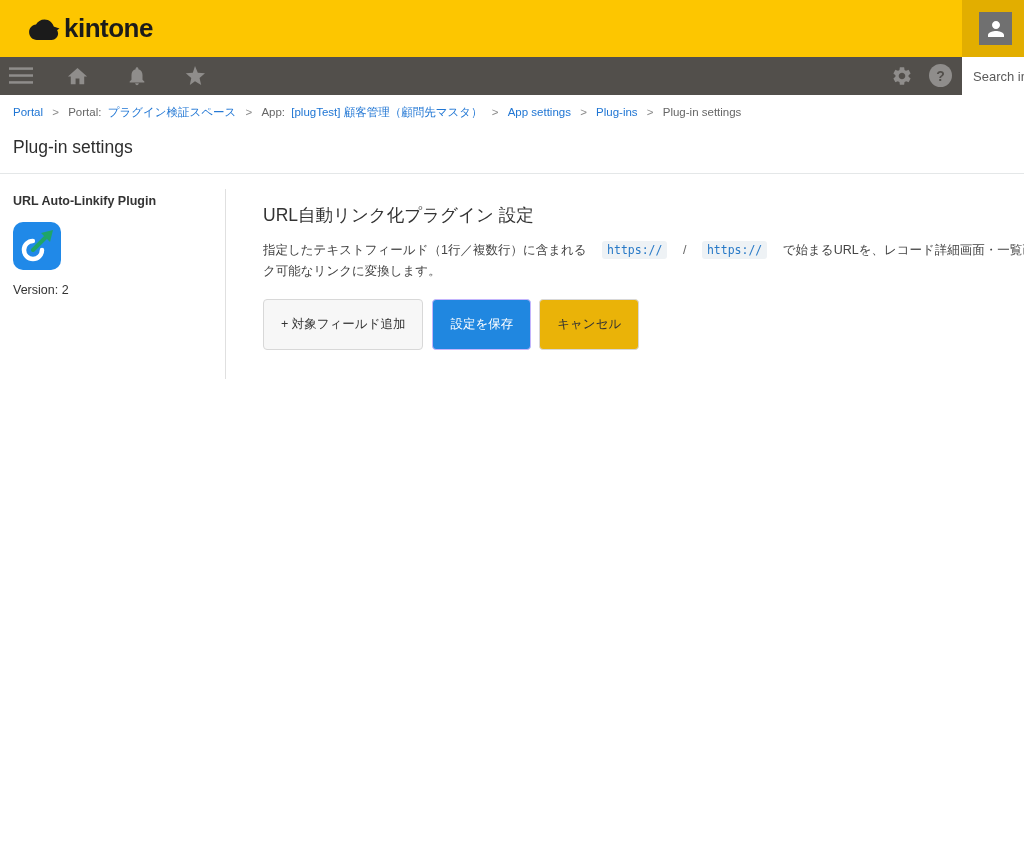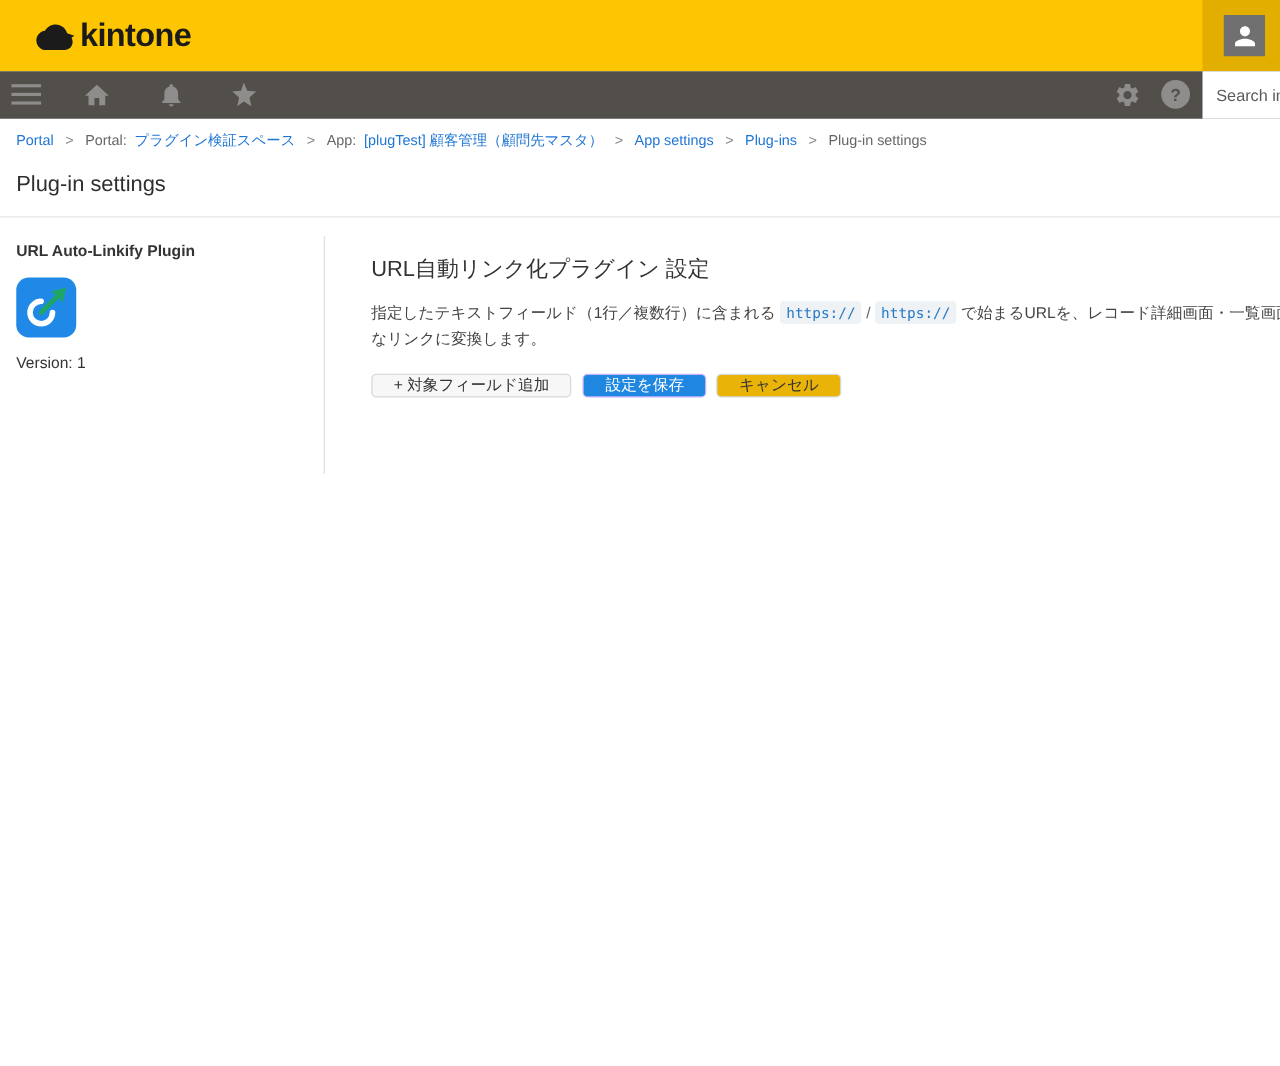--- a/index.html
+++ b/index.html
@@ -35,35 +35,35 @@
   .breadcrumb a { color: #2076D4; text-decoration: none; cursor: pointer; }
   .crumb-sep { color: #8a8a8a; margin: 0 6px; }
   .crumb-prefix { color: #666; margin-right: 3px; }
 
   
   .page-title { margin: 17px 0 0 13px; font-size: 17.5px; font-weight: 400; color: #2e2e2e; }
   .title-divider { margin-top: 15px; border-bottom: 1px solid #e4e7e8; width: 1140px; }
 
   
   .content { display: flex; margin-top: 15px; }
-  .sidebar { width: 260px; min-height: 190px; padding-left: 13px; border-right: 1px solid #e0e0e0; flex-shrink: 0; }
+  .sidebar { width: 226px; min-height: 190px; padding-left: 13px; border-right: 1px solid #e0e0e0; flex-shrink: 0; }
   .plugin-name { font-size: 12.5px; font-weight: 700; color: #333; margin-top: 5px; }
   .plugin-icon { margin-top: 14px; width: 48px; height: 48px; border-radius: 10px; background: #2089E8;
     display: flex; align-items: center; justify-content: center; }
   .plugin-version { margin-top: 13px; font-size: 12.5px; color: #333; }
 
   .main { padding-left: 37px; padding-top: 0; }
   .main-heading { margin-top: 14px; font-size: 17.5px; font-weight: 400; color: #333; }
   .description { margin-top: 13px; width: 838px; font-size: 12.5px; color: #444; line-height: 21px; }
   .code-chip { font-family: "DejaVu Sans Mono", monospace; font-size: 11.5px; color: #2779C7;
-    background: #eef2f5; border-radius: 3px; padding: 2px 5px; margin: 0 0; }
+    background: #eef2f5; border-radius: 3px; padding: 2px 5px; margin: 0 12px; }
   .slash-sep { color: #666; }
 
   .button-row { margin-top: 17px; display: flex; align-items: center; }
-  .btn { height: 19px; border-radius: 4px; font-size: 12.5px; padding: 0 17px; cursor: pointer;
+  .btn { height: 51px; border-radius: 4px; font-size: 12.5px; padding: 0 17px; cursor: pointer;
     font-family: "Liberation Sans", sans-serif; display: inline-flex; align-items: center; }
   .btn-default { background: #f7f7f7; border: 1px solid #d8d8d8; color: #333; }
   .btn-primary { background: #2087E0; border: 1px solid #c4b5fd; color: #fff; margin-left: 9px; }
   .btn-plain { background: #eab308; border: 1px solid #d8d8d8; color: #333; margin-left: 8px; }
 </style>
 </head>
 <body>
 
 <div class="page">
 
@@ -146,21 +146,21 @@
 
     <div class="sidebar">
       <div class="plugin-name">URL Auto-Linkify Plugin</div>
       <div class="plugin-icon">
         <svg width="48" height="48" viewBox="0 0 48 48">
           <circle cx="20" cy="28" r="9" fill="none" stroke="#ffffff" stroke-width="4.5" stroke-dasharray="42 15" stroke-linecap="round"></circle>
           <line x1="20" y1="28" x2="32" y2="16" stroke="#1fa568" stroke-width="4" stroke-linecap="round"></line>
           <polygon points="40,8 28,11 37,20" fill="#1fa568"></polygon>
         </svg>
       </div>
-      <div class="plugin-version">Version: 1</div>
+      <div class="plugin-version">Version: 2</div>
     </div>
 
     <div class="main">
       <div class="main-heading">URL自動リンク化プラグイン 設定</div>
 
       <div class="description">
         <span>指定したテキストフィールド（1行／複数行）に含まれる</span>
         <span class="code-chip">https://</span>
         <span class="slash-sep">/</span>
         <span class="code-chip">https://</span>

